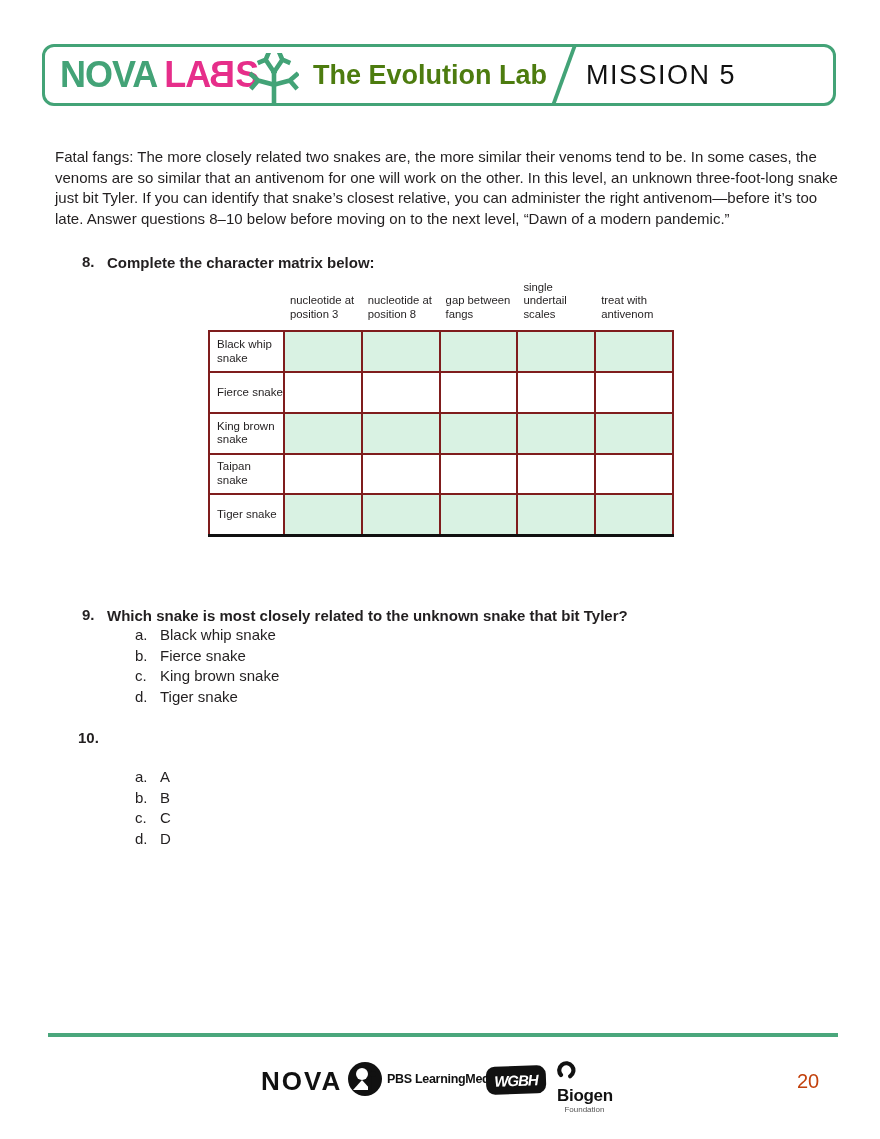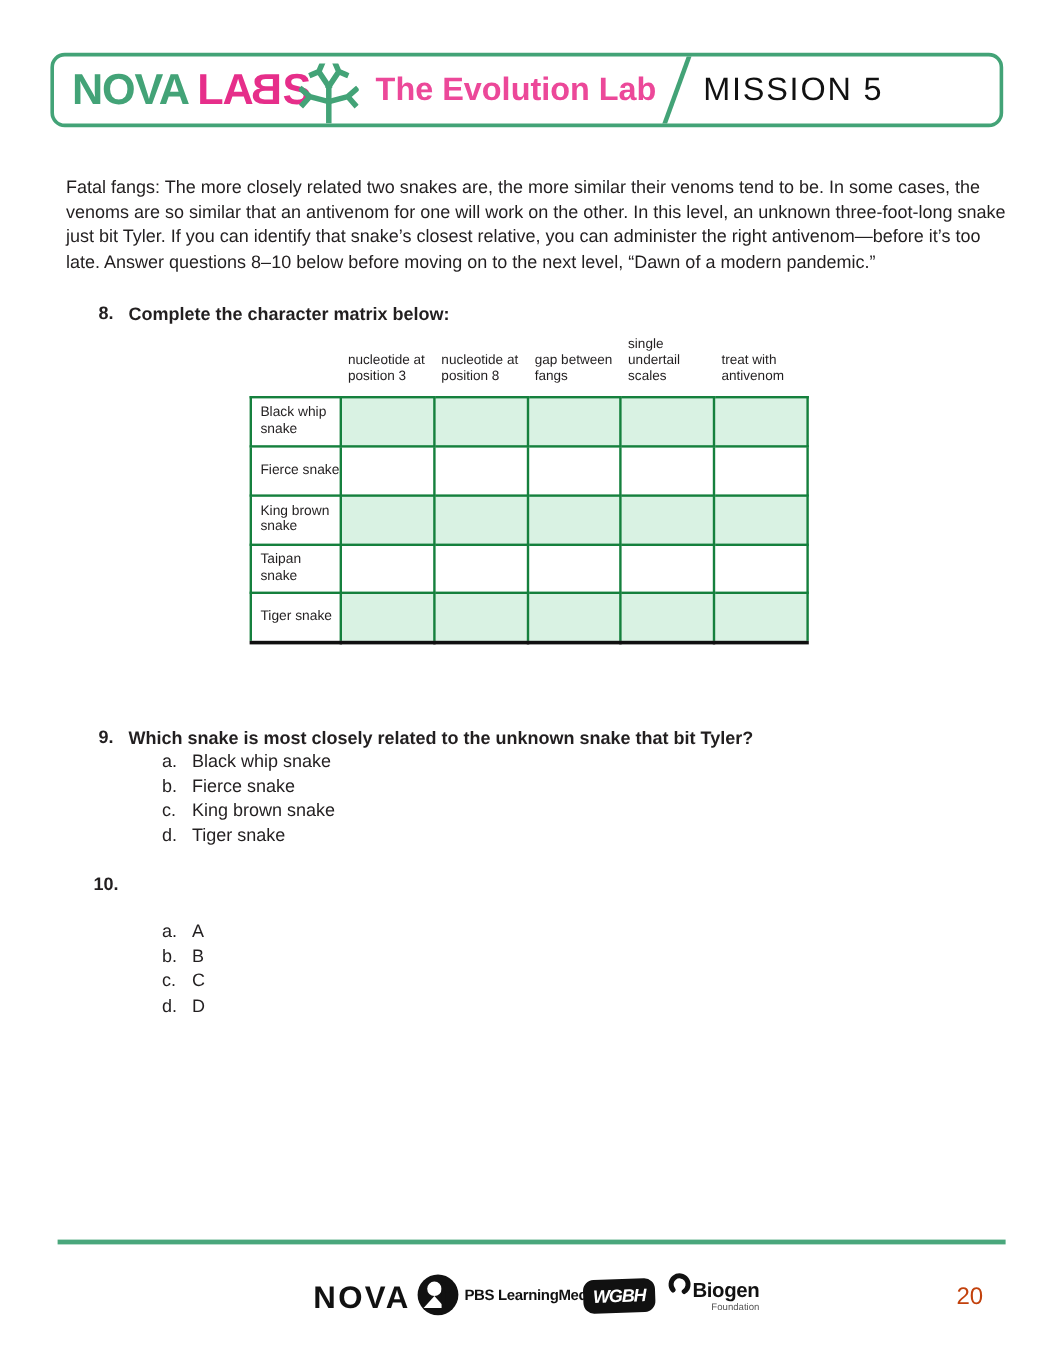--- a/index.html
+++ b/index.html
@@ -14,21 +14,21 @@
     position:absolute; left:42px; top:44px; width:794px; height:62px;
     border:3px solid #43a377; border-radius:12px; background:#fff; overflow:hidden;
   }
   .brand { position:absolute; left:15px; top:50%; transform:translateY(-50%);
     font-weight:bold; font-size:36px; letter-spacing:-1px; white-space:nowrap; }
   .brand .nova { color:#43a377; }
   .brand .labs { color:#e62e8a; margin-left:7px; }
   .flip-b { display:inline-block; transform:scaleX(-1); }
   .tree-icon { position:absolute; left:204px; top:6px; }
   .product-title { position:absolute; left:268px; top:50%; transform:translateY(-50%);
-    color:#ec4899; font-weight:bold; font-size:27px; white-space:nowrap; }
+    color:#4d7c0f; font-weight:bold; font-size:27px; white-space:nowrap; }
   .slash { position:absolute; left:516px; top:-4px; width:4px; height:70px;
     background:#43a377; transform:skewX(-20deg); }
   .mission-title { position:absolute; left:541px; top:50%; transform:translateY(-50%);
     color:#111; font-weight:normal; font-size:27px; letter-spacing:1.5px; white-space:nowrap; }
 
   
   .intro { position:absolute; left:55px; top:147px; width:786px;
     font-size:15px; line-height:20.6px; }
   .intro .lead { font-weight:normal; }
 
@@ -48,44 +48,44 @@
   .opt .letter { width:25px; flex:none; }
 
   
   .matrix-wrap { position:absolute; left:208px; top:281px; }
   .mcols { display:flex; align-items:flex-end; margin-left:75px; margin-bottom:9px;
     min-height:38px; }
   .mcol { width:77.8px; flex:none; font-size:11.3px; line-height:13.4px;
     padding-left:7px; white-space:pre-line; }
   table.matrix { border-collapse:collapse; table-layout:fixed;
     border:2px solid #101010; border-bottom:3px solid #101010; }
-  table.matrix td { border:2px solid #15803d; height:40.8px; }
+  table.matrix td { border:2px solid #7f1d1d; height:40.8px; }
   td.rlabel { width:75px; background:#fff; font-size:11.5px; line-height:13.6px;
     padding-left:7px; white-space:pre-line; }
   td.cell { width:77.8px; background:#ffffff; }
   tr.shaded td.cell { background:#d9f2e3; }
 
   
   .rule { position:absolute; left:48px; top:1033px; width:790px; height:4px;
     background:#4aa77c; }
   .nova-footer { position:absolute; left:261px; top:1066px; font-size:26px;
     font-weight:bold; letter-spacing:2px; color:#111; }
   .pbs { position:absolute; left:347px; top:1061px; display:flex; align-items:center; }
   .pbs-text { font-size:12.5px; font-weight:bold; color:#111; margin-left:4px;
     letter-spacing:-0.3px; }
   .wgbh { position:absolute; left:486px; top:1066px; width:60px; height:28px;
     background:#111; border-radius:9px; display:flex; align-items:center;
     justify-content:center; transform:rotate(-2deg); }
   .wgbh span { color:#fff; font-weight:bold; font-style:italic; font-size:15px;
     letter-spacing:-1px; }
   .biogen { position:absolute; left:556px; top:1060px; }
-  .biogen-row { display:flex; align-items:flex-start; }
+  .biogen-row { display:flex; align-items:flex-start;flex-direction:column; }
   .biogen-name { font-size:17px; font-weight:bold; color:#111; margin-left:1px;
     margin-top:6px; letter-spacing:-0.3px; }
-  .biogen-sub { font-size:8px; color:#555; text-align:right; margin-top:-1px; }
+  .biogen-sub { font-size:8px; color:#555; text-align:center; margin-top:-1px; }
   .pagenum { position:absolute; left:797px; top:1070px; font-size:20px; color:#c2410c; }
 </style>
 </head>
 <body>
 
 <div class="page">
 
   <div class="header-box">
     <div class="brand">
       <span class="nova">NOVA</span><span class="labs"><span>LA</span><span class="flip-b">B</span><span>S</span></span>

